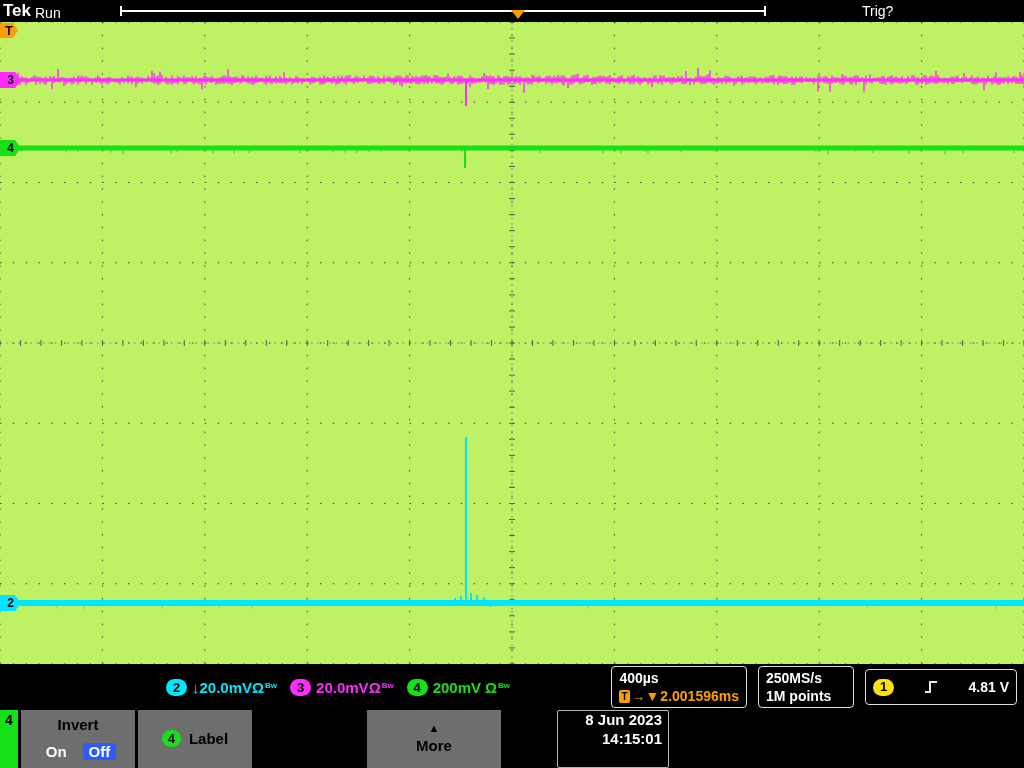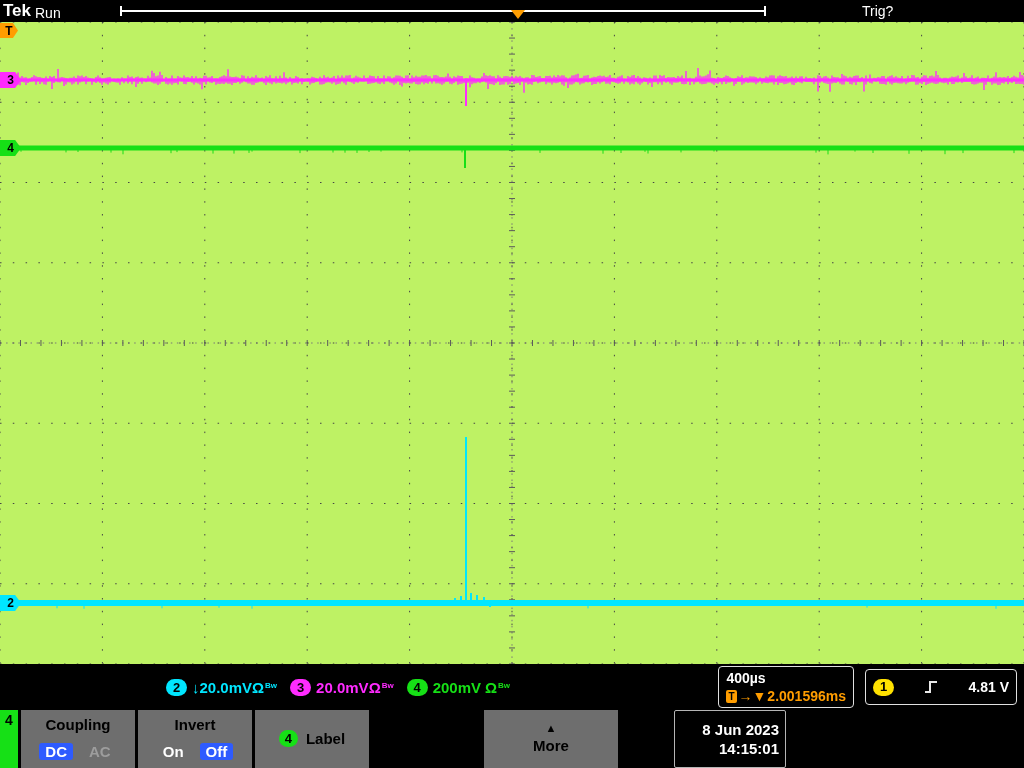--- a/index.html
+++ b/index.html
@@ -73,21 +73,21 @@
   .optwhite{color:#fff;}
   .optdim{color:#9d9d9d;}
   .lblbtn{flex-direction:row;justify-content:center;gap:8px;align-items:center;}
   .lblbadge{width:19px;height:17px;border-radius:9px;background:var(--ch4);color:#000;
             display:flex;align-items:center;justify-content:center;font-size:13px;font-weight:bold;}
   .lbltext{font-size:15px;font-weight:bold;}
   .morebtn{margin-left:115px;width:134px;flex-direction:column;justify-content:center;gap:3px;}
   .morearrow{font-size:11px;font-weight:bold;}
   .moretext{font-size:15px;font-weight:bold;}
   .datebox{margin-left:56px;width:112px;background:#000;border:1px solid #b5b5b5;border-radius:2px;
-           color:#fff;display:flex;flex-direction:column;align-items:flex-end;justify-content:center;
+           color:#fff;display:flex;flex-direction:column;align-items:flex-end;justify-content:flex-start;
            gap:2px;padding-right:6px;box-sizing:border-box;font-size:15px;font-weight:bold;}
 </style>
 </head>
 <body>
 
 <div class="screen">
 
   <svg id="scope-svg" width="1024" height="768" viewBox="0 0 1024 768">
       <line x1="0" y1="22" x2="1024" y2="22" stroke="#464646" stroke-width="1" stroke-dasharray="1.5 11.3"></line>
       <line x1="0" y1="102.25" x2="1024" y2="102.25" stroke="#464646" stroke-width="1" stroke-dasharray="1.5 11.3"></line>
@@ -251,42 +251,39 @@
 
     <div class="sbox tb">
       <div>400µs</div>
       <div class="tbline2">
         <span class="tbadge">T</span>
           <span>→▼</span>
           <span>2.001596ms</span>
       </div>
     </div>
 
+    <div class="sbox acqbox">
+      <div>250MS/s</div>
+      <div>1M points</div>
+    </div>
 
     <div class="sbox trgbox">
       <span class="badge b1">1</span>
       <span class="slope">
         <svg width="16" height="16" viewBox="0 0 16 16">
             <path d="M2 13 H7 V3 H14" stroke="#e8e8e8" stroke-width="2" fill="none"></path>
           </svg>
       </span>
       <span>4.81 V</span>
     </div>
   </div>
 
   <div class="menubar">
     <div class="chtab">4</div>
 
-    <div class="mbtn">
-      <span class="mtitle">Coupling</span>
-      <div class="optrow">
-        <span class="opt sel">DC</span>
-        <span class="opt optdim">AC</span>
-      </div>
-    </div>
 
 
     <div class="mbtn">
       <span class="mtitle">Invert</span>
       <div class="optrow">
         <span class="opt optwhite">On</span>
         <span class="opt sel">Off</span>
       </div>
     </div>
 

